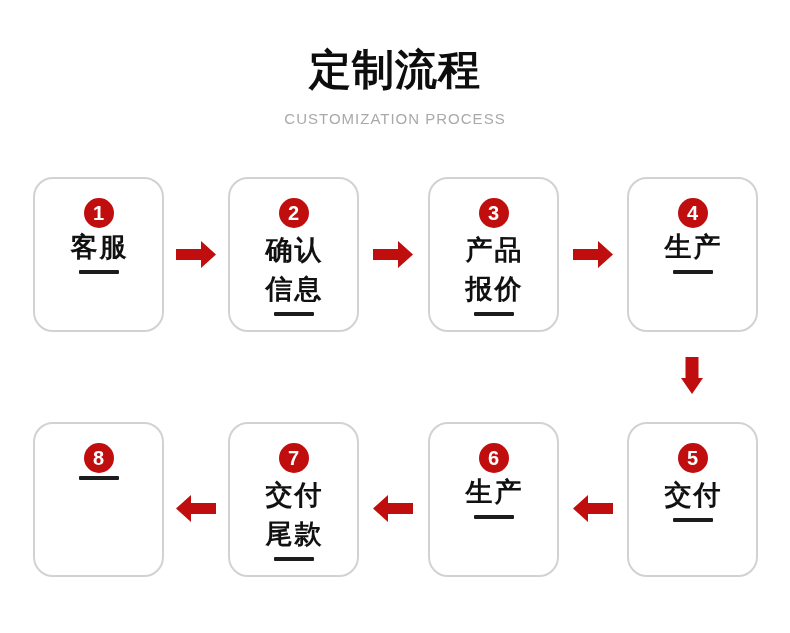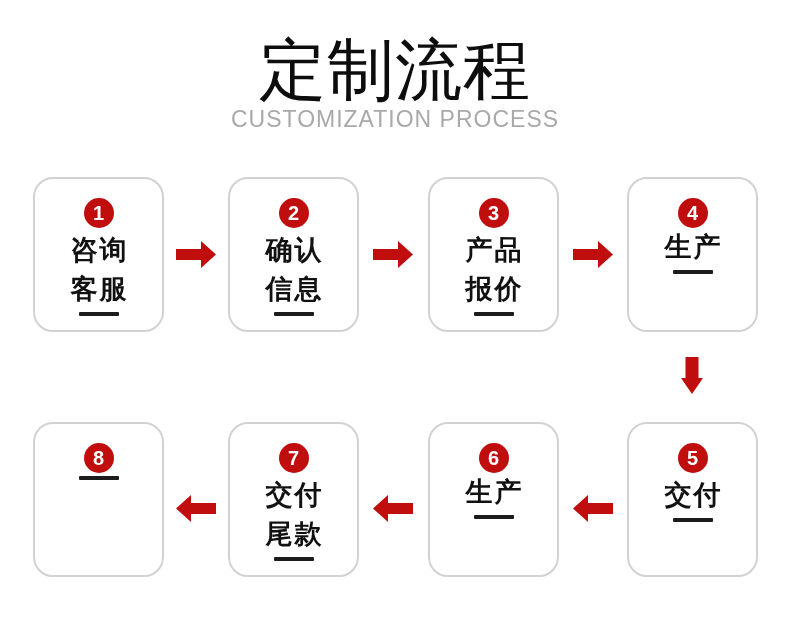--- a/index.html
+++ b/index.html
@@ -10,26 +10,26 @@
     --page-bg:#FFFFFF;
   }
   html,body{margin:0;padding:0;}
   body{background:#f4f4f4;font-family:"Liberation Sans","DejaVu Sans",sans-serif;}
   .canvas{
     position:relative;width:790px;height:633px;background:var(--page-bg);
     overflow:hidden;margin:0 auto;
   }
   .title{
     position:absolute;left:0;top:40px;width:100%;text-align:center;
-    font-size:67px;line-height:60px;font-weight:400;color:#0d0d0d;
+    font-size:42px;line-height:60px;font-weight:700;color:#0d0d0d;
     letter-spacing:1px;
   }
   .subtitle{
     position:absolute;left:0;top:106px;width:100%;text-align:center;
-    font-size:23px;line-height:26px;font-weight:500;color:var(--subtitle-gray);
+    font-size:15px;line-height:26px;font-weight:500;color:var(--subtitle-gray);
     letter-spacing:1px;
   }
   .card{
     position:absolute;width:131px;height:155px;box-sizing:border-box;
     border:2px solid var(--card-border);border-radius:20px;background:#fff;
     display:flex;flex-direction:column;align-items:center;
   }
   .pos-1{left:33px;top:177px;}
   .pos-2{left:228px;top:177px;}
   .pos-3{left:428px;top:177px;}
@@ -64,21 +64,20 @@
 </head>
 <body>
 
 <div class="canvas">
 
   <div class="title">定制流程</div>
   <div class="subtitle">CUSTOMIZATION PROCESS</div>
 
   <div class="card pos-1">
     <div class="badge">1</div>
-    <div class="step-line first">咨询</div>
     <div class="step-line">客服</div>
     <div class="bar"></div>
   </div>
 
   <div class="card pos-2">
     <div class="badge">2</div>
     <div class="step-line first">确认</div>
     <div class="step-line">信息</div>
     <div class="bar"></div>
   </div>

